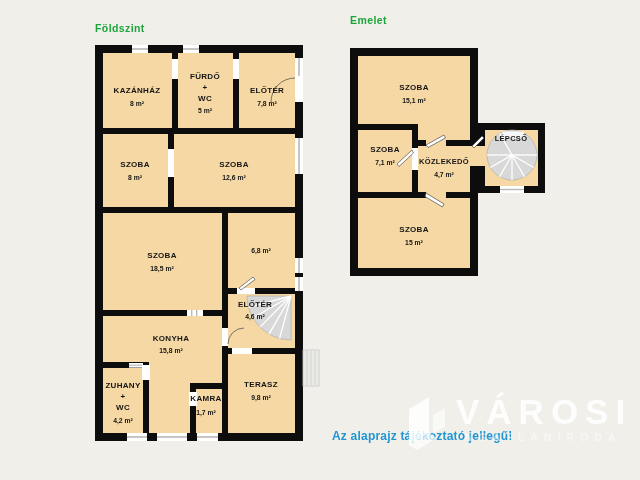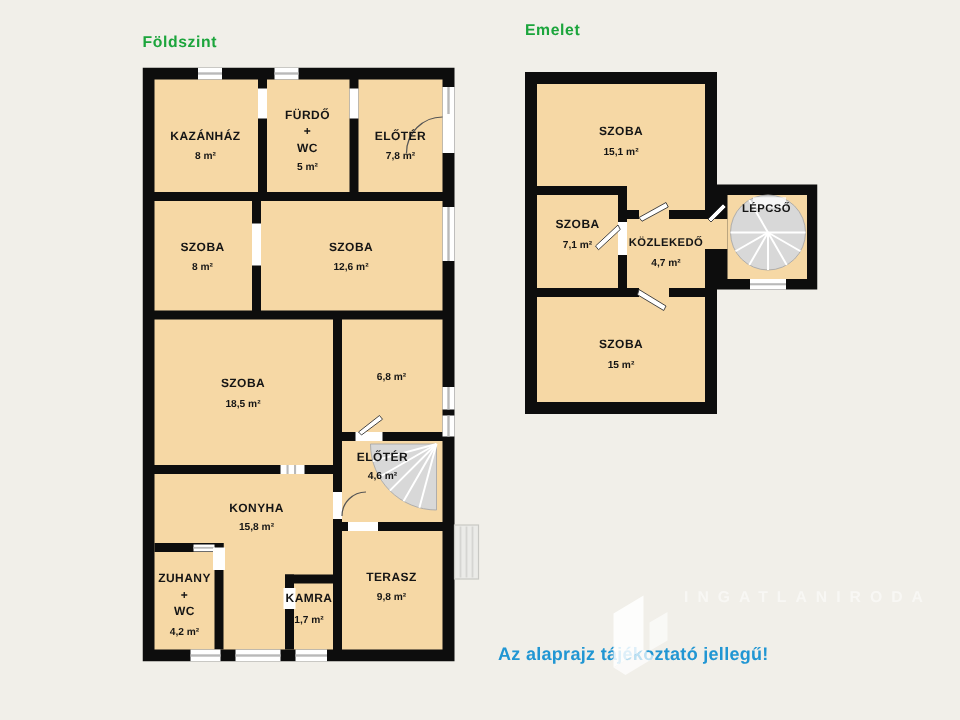--- a/index.html
+++ b/index.html
@@ -230,17 +230,18 @@
 
   <div class="note">Az alaprajz tájékoztató jellegű!</div>
 
   <div class="watermark">
     <svg width="40" height="62" viewBox="0 0 40 62">
       <polygon points="2,16 22,4 22,40 2,52" fill="#ffffff" fill-opacity="0.85"></polygon>
       <polygon points="2,52 22,40 30,45 10,57" fill="#ffffff" fill-opacity="0.7"></polygon>
       <polygon points="26,22 38,15 38,34 26,41" fill="#ffffff" fill-opacity="0.6"></polygon>
     </svg>
     <div class="wm-text">
+      <div class="wm-brand">VÁROSI</div>
       <div class="wm-sub">INGATLANIRODA</div>
     </div>
   </div>
 
 </div>
 
 </body></html>

